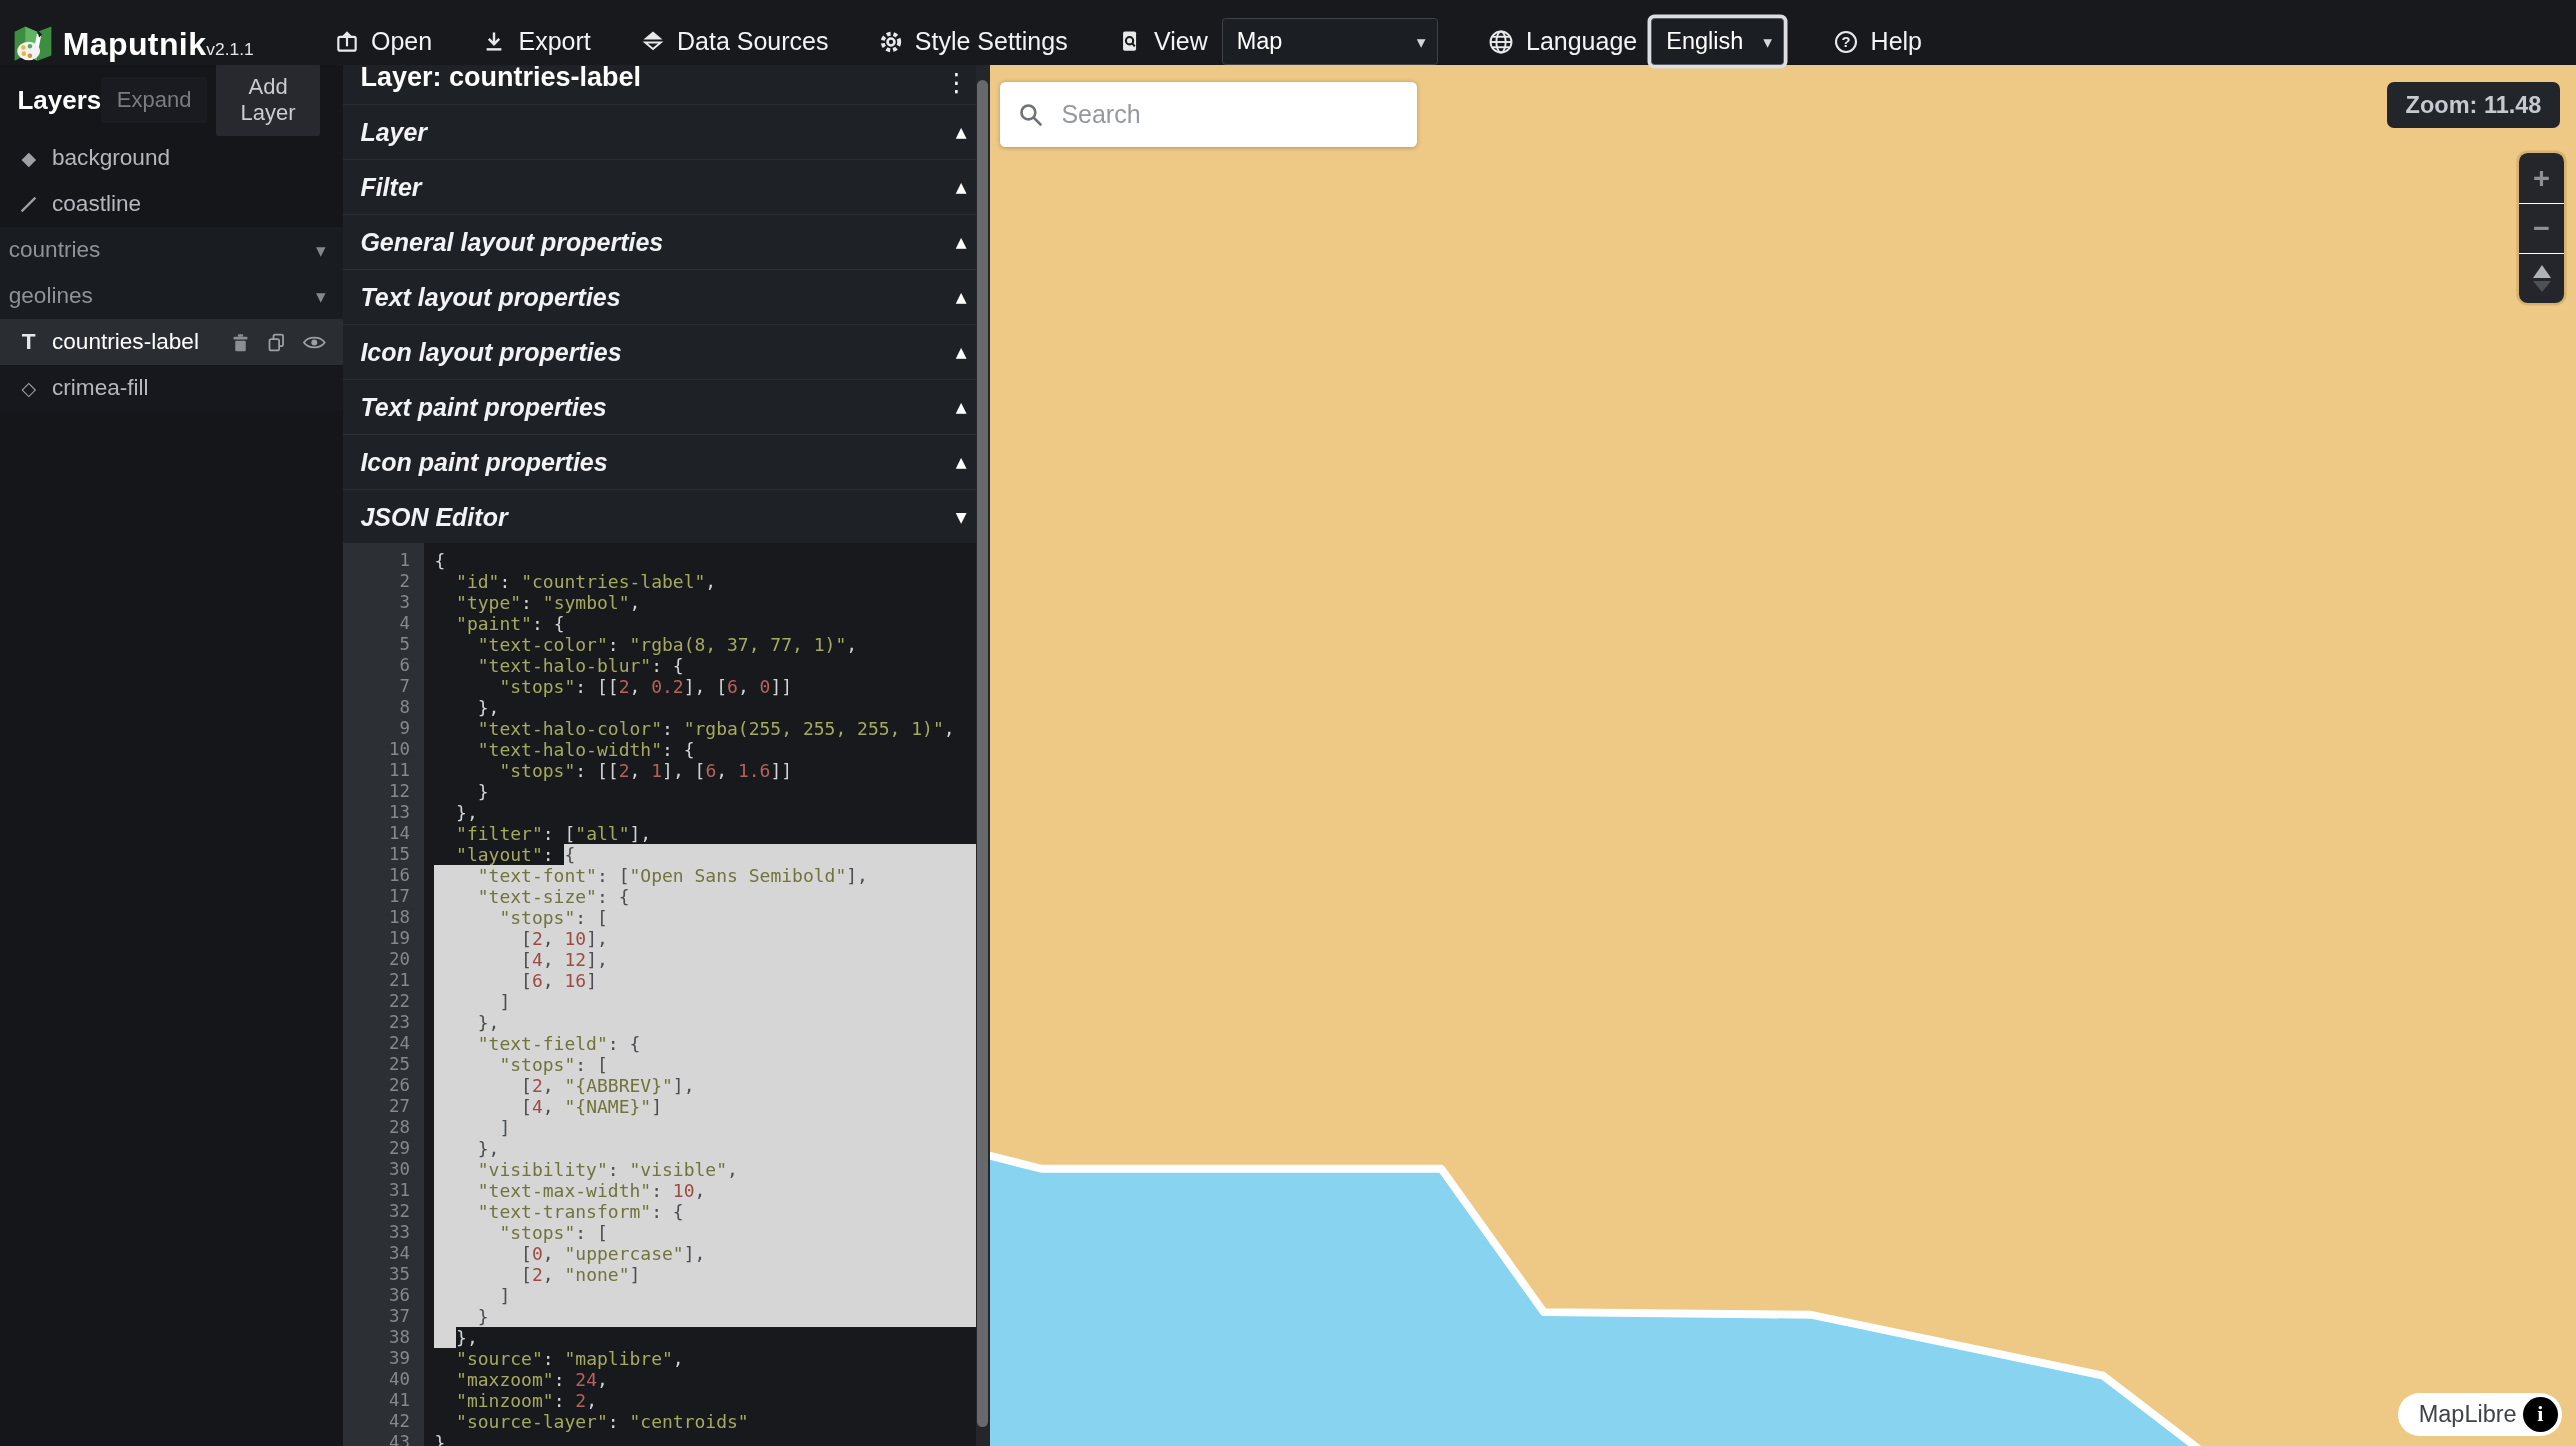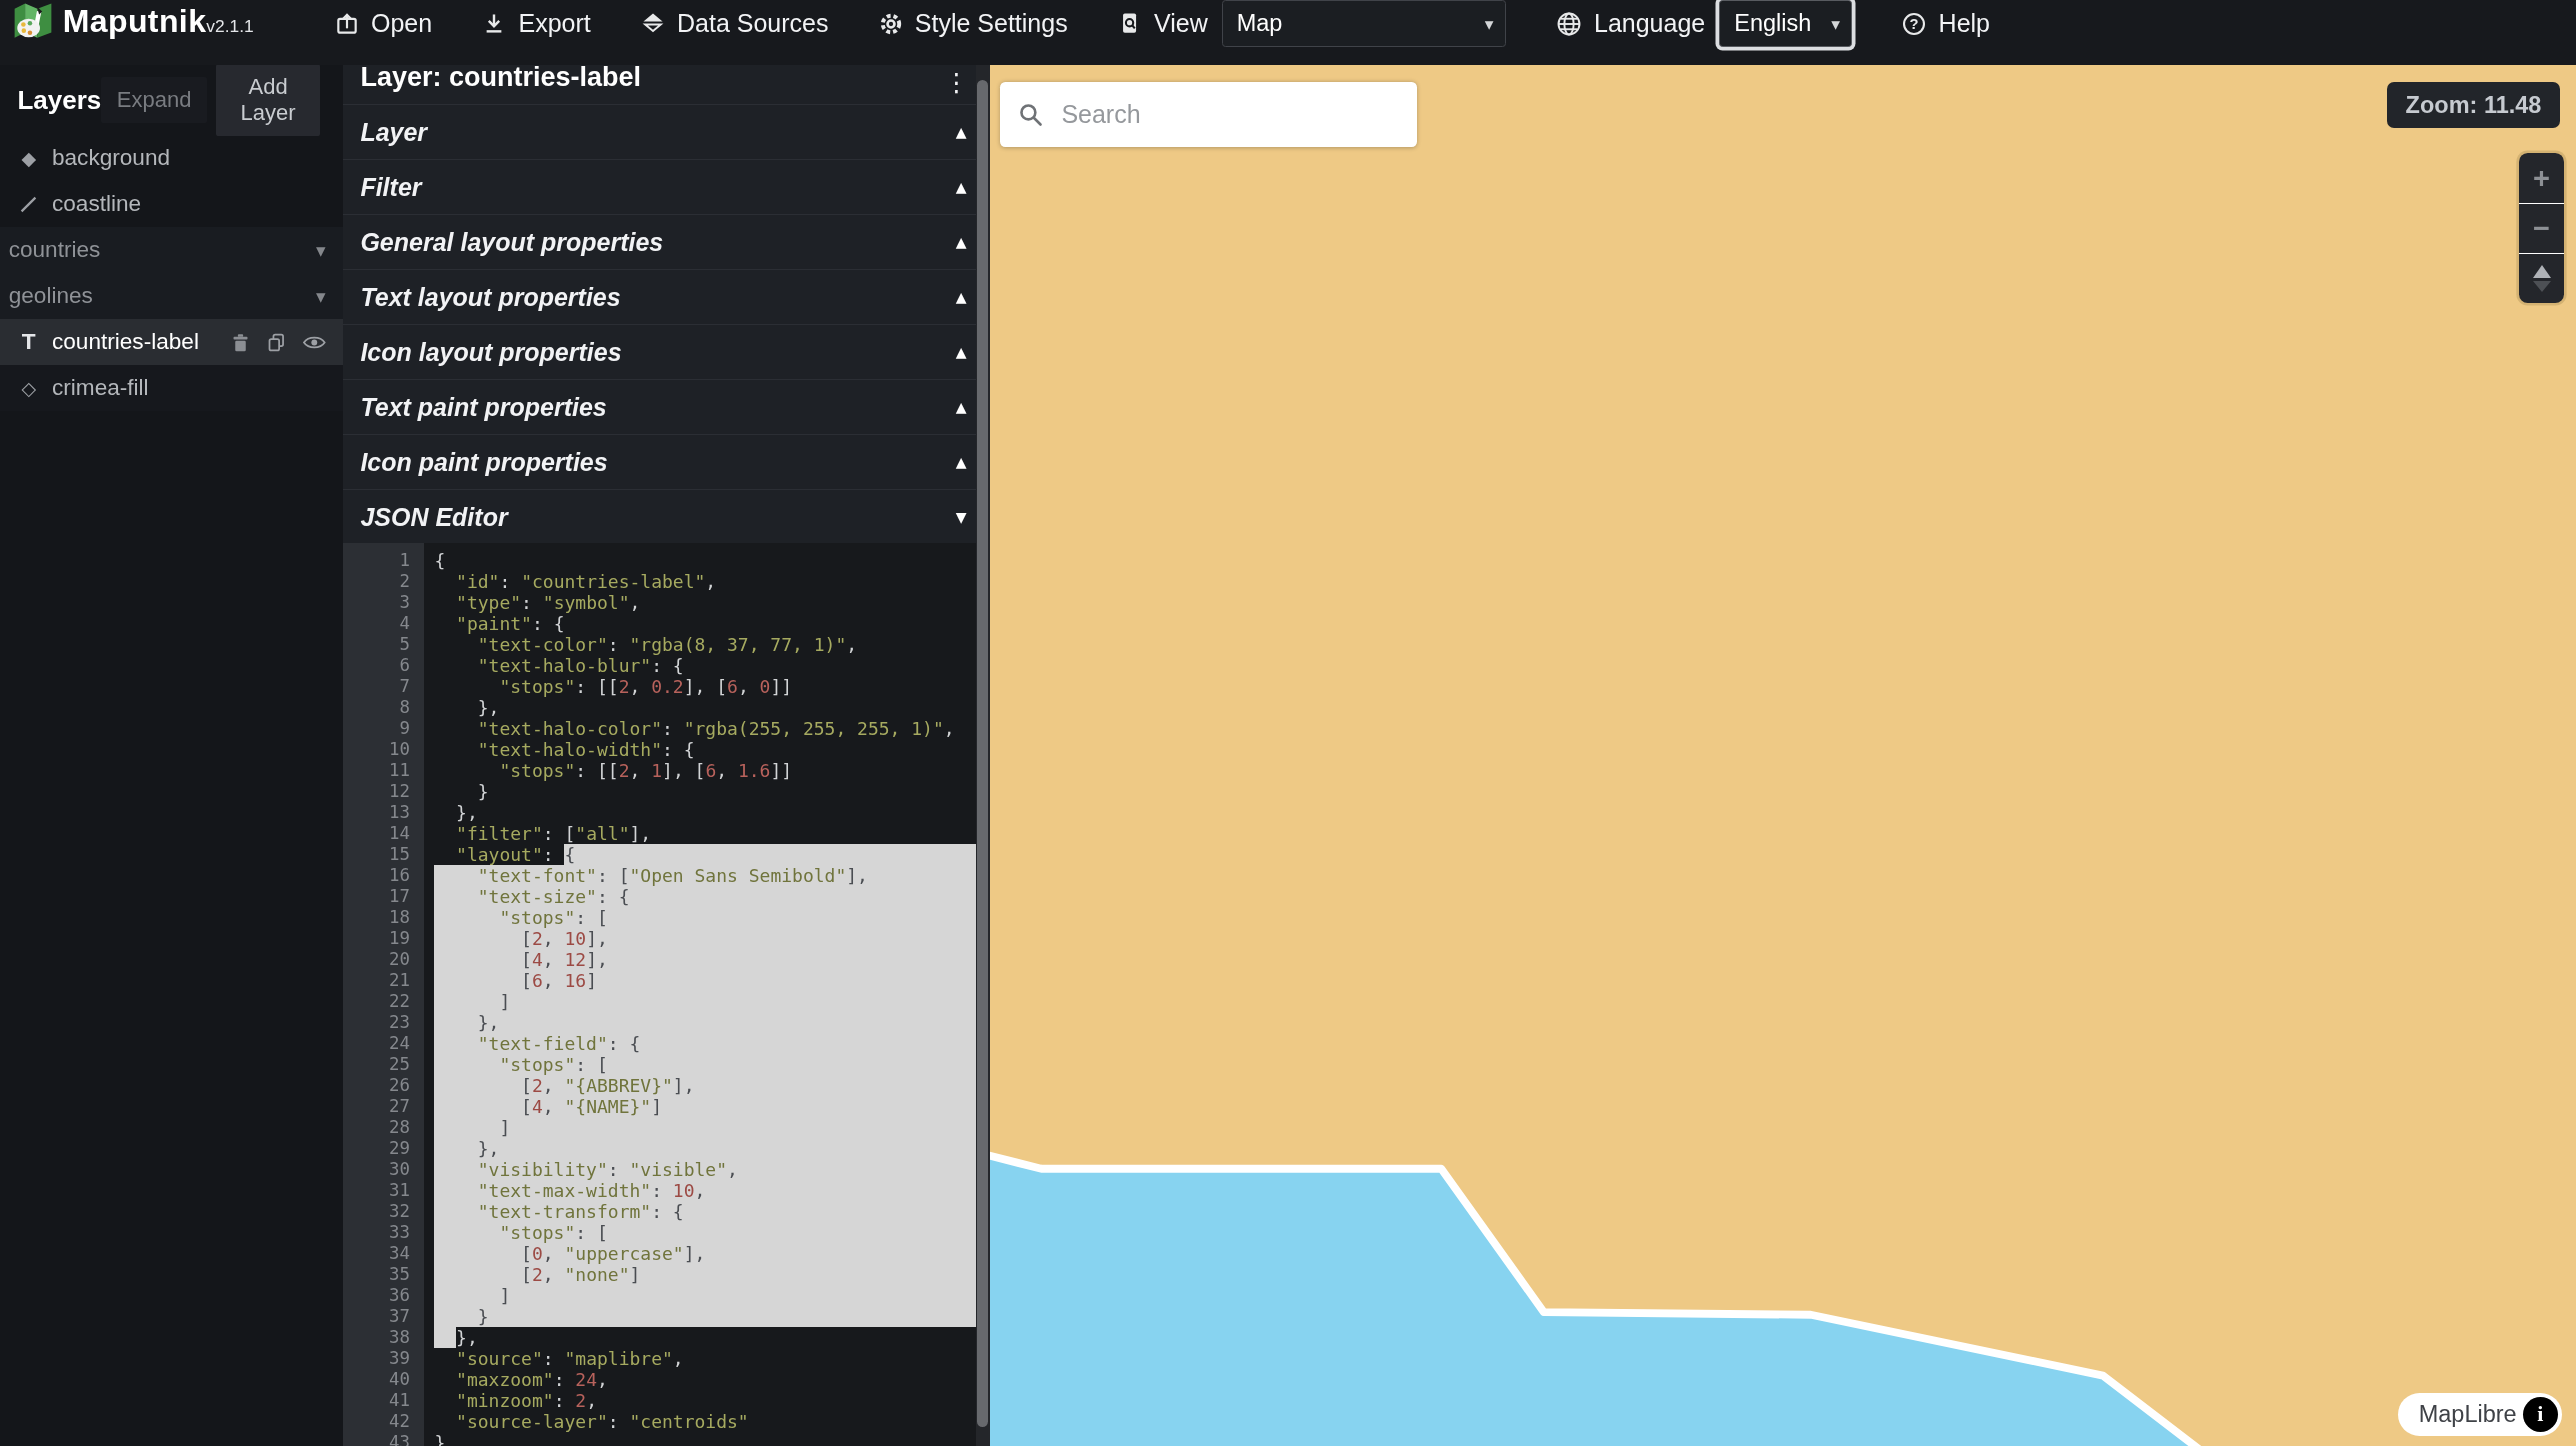--- a/index.html
+++ b/index.html
@@ -1,30 +1,30 @@
 <!DOCTYPE html>
 <html style="--tk-key: #a6aa60; --tk-str: #a6aa60; --tk-num: #b8625c; --tk-punct: #d2d4d6; --sel-bg: #d6d6d6; --ln-col: #85888d;font-size:14px"><head>
 <meta charset="utf-8">
 <style>
   html,body{margin:0;padding:0;background:#0d0e11;}
   *{box-sizing:border-box;}
   .app{width:2576px;height:1446px;font-family:"Liberation Sans",sans-serif;overflow:hidden;position:relative;background:#17191d;}
 
   
-  .topbar{height:65px;background:#17191d;display:flex;align-items:flex-start;padding-left:12px;position:relative;z-index:9;}
+  .topbar{height:65px;background:#17191d;display:flex;align-items:flex-end;padding-left:12px;position:relative;z-index:9;}
   .brand{display:flex;align-items:center;}
   .brand-text{display:flex;align-items:baseline;margin-left:8.7px;}
   .brand-name{font-size:32px;font-weight:bold;color:#fff;letter-spacing:0.4px;}
   .brand-version{font-size:17.4px;color:#e4e6e9;margin-left:0;}
   .menu{display:flex;align-items:center;margin-left:80px;gap:49px;}
   .menu-item{display:flex;align-items:center;gap:11.3px;color:#f2f3f5;font-size:25px;cursor:pointer;white-space:nowrap;}
   .mi-group{display:flex;align-items:center;gap:14px;}
   .tb-select{height:47px;background:#1b1e22;border:1.7px solid #404349;border-radius:3.5px;color:#fff;font-size:23.5px;display:flex;align-items:center;padding:0 40px 0 14px;position:relative;cursor:pointer;}
   .tb-select .sel-caret{position:absolute;right:11.3px;top:50%;transform:translateY(-52%);color:#d4d6d8;font-size:17.4px;font-family:"DejaVu Sans",sans-serif;}
-  .sel-view{width:284px;}
+  .sel-view{width:216px;}
   .sel-lang{min-width:132px;border-color:#585b60;box-shadow:0 0 0 3.5px #dcdee1;}
   .ticon{flex:none;display:block;}
 
   
   .main{display:flex;height:1381px;}
 
   
   .sidebar{width:343px;background:#14161a;flex:none;display:flex;flex-direction:column;}
   .sb-header{height:70px;display:flex;align-items:center;padding:0 22.6px 0 17.4px;}
   .sb-title{font-size:26px;font-weight:bold;color:#fff;margin-right:auto;}

